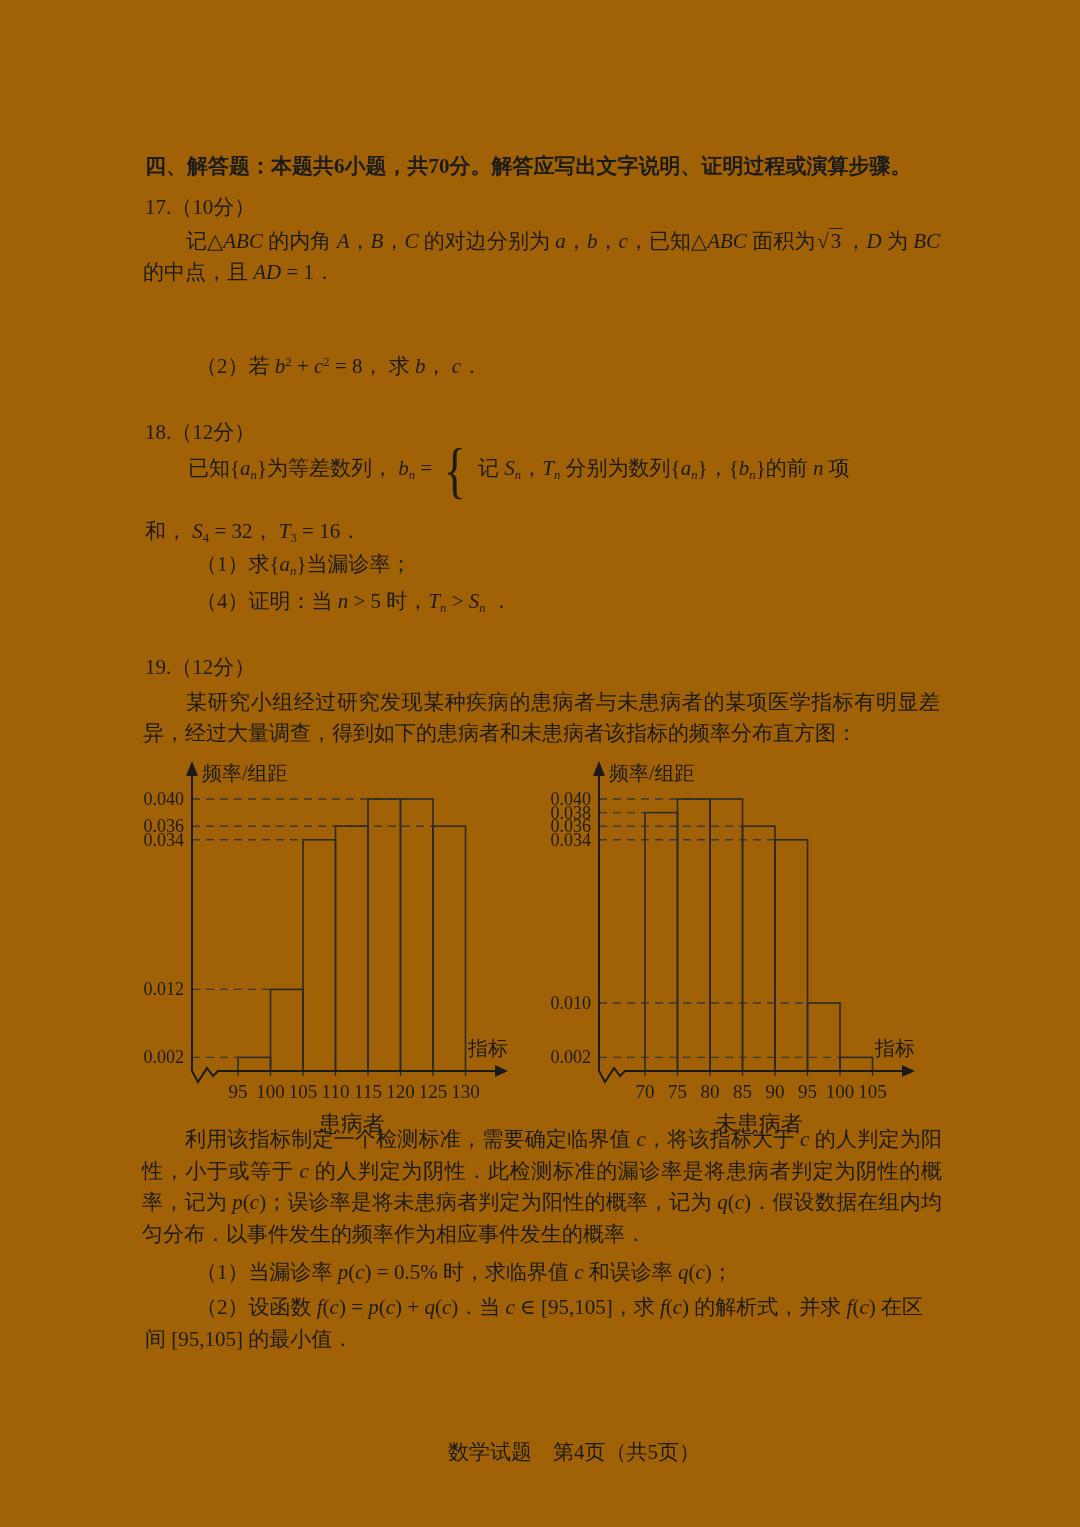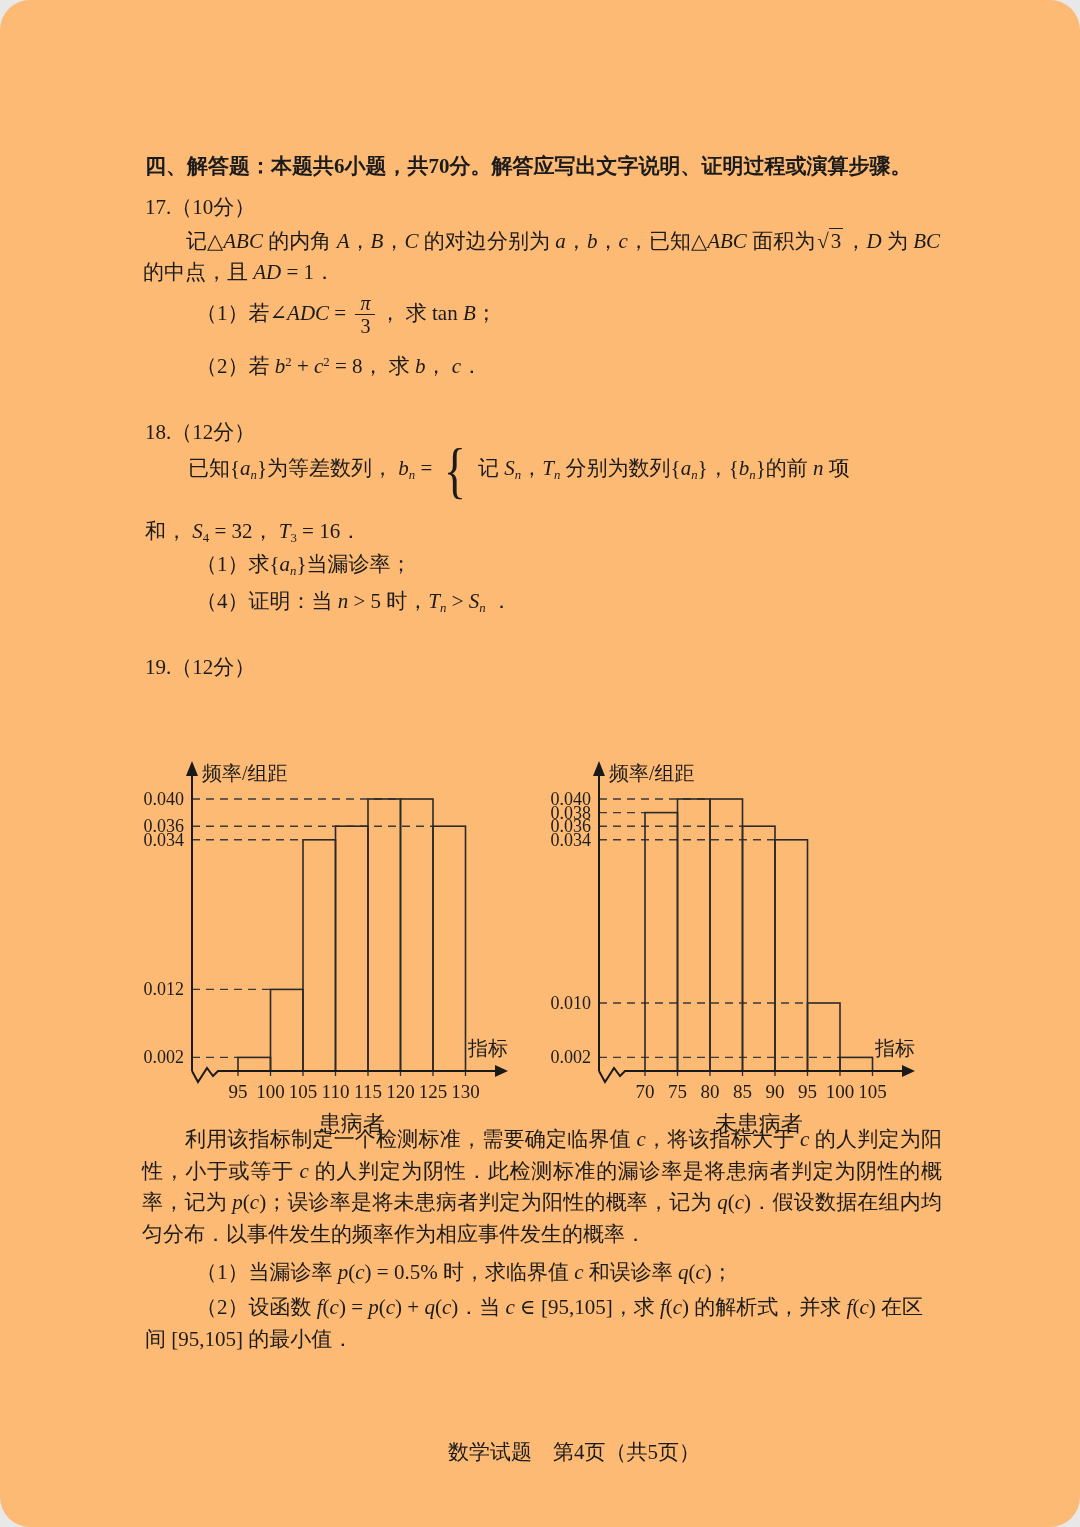--- a/index.html
+++ b/index.html
@@ -1,20 +1,20 @@
 <!DOCTYPE html>
 <html><head>
 <meta charset="utf-8">
 <style>
   html,body{margin:0;padding:0;background:#e8e8e8;}
   .page{
     position:relative;width:1080px;height:1527px;margin:0 auto;
-    background:#fdba74;color:#1b1b1b;overflow:hidden;
+    background:#a16207;color:#1b1b1b;overflow:hidden;
     font-family:"Liberation Serif","DejaVu Serif","DejaVu Sans",serif;
-    font-size:21px;line-height:30px;border-radius:30px;
+    font-size:21px;line-height:30px;
   }
   .blk{position:absolute;}
   .bold{font-weight:bold;}
   .justify{text-align:justify;}
   .indent{text-indent:43px;}
   .i{font-style:italic;}
   .sub{font-style:italic;font-size:61%;vertical-align:-0.28em;letter-spacing:0;}
   .subr{font-size:61%;vertical-align:-0.28em;}
   .sup{font-size:61%;vertical-align:0.55em;}
   .frac{display:inline-flex;flex-direction:column;align-items:center;vertical-align:middle;
@@ -38,24 +38,20 @@
 <body>
 
 <div class="page">
 
   <div class="blk bold" style="top:151px;left:145px;width:800px;">四、解答题：本题共6小题，共70分。解答应写出文字说明、证明过程或演算步骤。</div>
 
   <div class="blk" style="top:192px;left:145px;">17.（10分）</div>
 
   <div class="blk justify indent" style="top:226px;left:143px;width:797px;line-height:31px;"><span>记△</span><span class="i">ABC</span><span> 的内角 </span><span class="i">A</span><span>，</span><span class="i">B</span><span>，</span><span class="i">C</span><span> 的对边分别为 </span><span class="i">a</span><span>，</span><span class="i">b</span><span>，</span><span class="i">c</span><span>，已知△</span><span class="i">ABC</span><span> 面积为</span><span class="sqrt"><span class="rad">√</span><span class="rbar">3</span></span><span>，</span><span class="i">D</span><span> 为 </span><span class="i">BC</span><span> 的中点，且 </span><span class="i">AD</span><span> = 1．</span></div>
 
-  <div class="blk" style="top:292px;left:196px;"><span>（1）若∠</span><span class="i">ADC</span><span> = </span><span class="frac">
-        <span class="fn">π</span>
-        <span class="fd">3</span>
-      </span><span>，  求 tan </span><span class="i">B</span><span>；</span></div>
 
   <div class="blk" style="top:347px;left:196px;"><span>（2）若 </span><span class="i">b</span><span class="sup">2</span><span> + </span><span class="i">c</span><span class="sup">2</span><span> = 8，  求 </span><span class="i">b</span><span>，  </span><span class="i">c</span><span>．</span></div>
 
   <div class="blk" style="top:417px;left:145px;">18.（12分）</div>
 
   <div class="blk flexline" style="top:443px;left:145px;width:800px;padding-left:43px;box-sizing:border-box;">
     <span><span>已知{</span><span class="i">a</span><span class="sub">n</span><span>}为等差数列，  </span><span class="i">b</span><span class="sub">n</span><span> =</span></span>
     <span class="cases">
       <span class="brace">{</span>
     </span>
@@ -63,20 +59,21 @@
   </div>
 
   <div class="blk" style="top:516px;left:145px;"><span>和，  </span><span class="i">S</span><span class="subr">4</span><span> = 32，  </span><span class="i">T</span><span class="subr">3</span><span> = 16．</span></div>
 
   <div class="blk" style="top:549px;left:196px;"><span>（1）求{</span><span class="i">a</span><span class="sub">n</span><span>}当漏诊率；</span></div>
 
   <div class="blk" style="top:586px;left:196px;"><span>（4）证明：当 </span><span class="i">n</span><span> &gt; 5 时，</span><span class="i">T</span><span class="sub">n</span><span> &gt; </span><span class="i">S</span><span class="sub">n</span><span> ．</span></div>
 
   <div class="blk" style="top:652px;left:145px;">19.（12分）</div>
 
+  <div class="blk justify indent" style="top:687px;left:143px;width:797px;line-height:31px;">某研究小组经过研究发现某种疾病的患病者与未患病者的某项医学指标有明显差异，经过大量调查，得到如下的患病者和未患病者该指标的频率分布直方图：</div>
 
   <svg class="hist blk" style="top:746px;left:130px;" width="405" height="392" viewBox="0 0 405 392">
       <line x1="62" y1="311.4" x2="108" y2="311.4" stroke="#3a3a3a" stroke-width="1.4" stroke-dasharray="8 6"></line>
       <text x="54" y="317.4" text-anchor="end" font-size="18">0.002</text>
       <line x1="62" y1="243.39999999999998" x2="140.5" y2="243.39999999999998" stroke="#3a3a3a" stroke-width="1.4" stroke-dasharray="8 6"></line>
       <text x="54" y="249.39999999999998" text-anchor="end" font-size="18">0.012</text>
       <line x1="62" y1="93.79999999999998" x2="173" y2="93.79999999999998" stroke="#3a3a3a" stroke-width="1.4" stroke-dasharray="8 6"></line>
       <text x="54" y="99.79999999999998" text-anchor="end" font-size="18">0.034</text>
       <line x1="62" y1="80.20000000000002" x2="303" y2="80.20000000000002" stroke="#3a3a3a" stroke-width="1.4" stroke-dasharray="8 6"></line>
       <text x="54" y="86.20000000000002" text-anchor="end" font-size="18">0.036</text>

